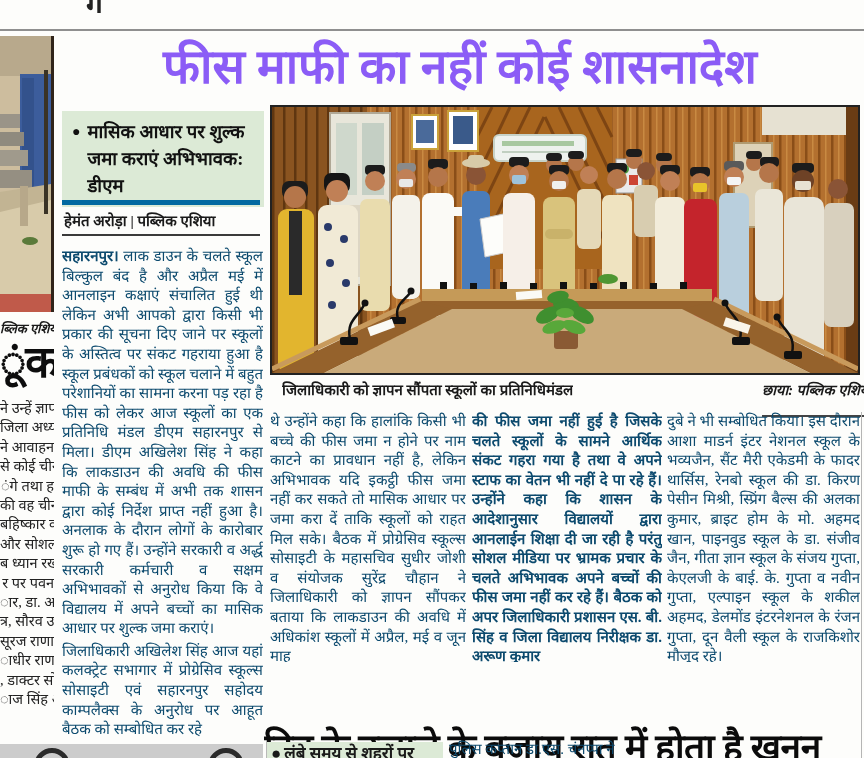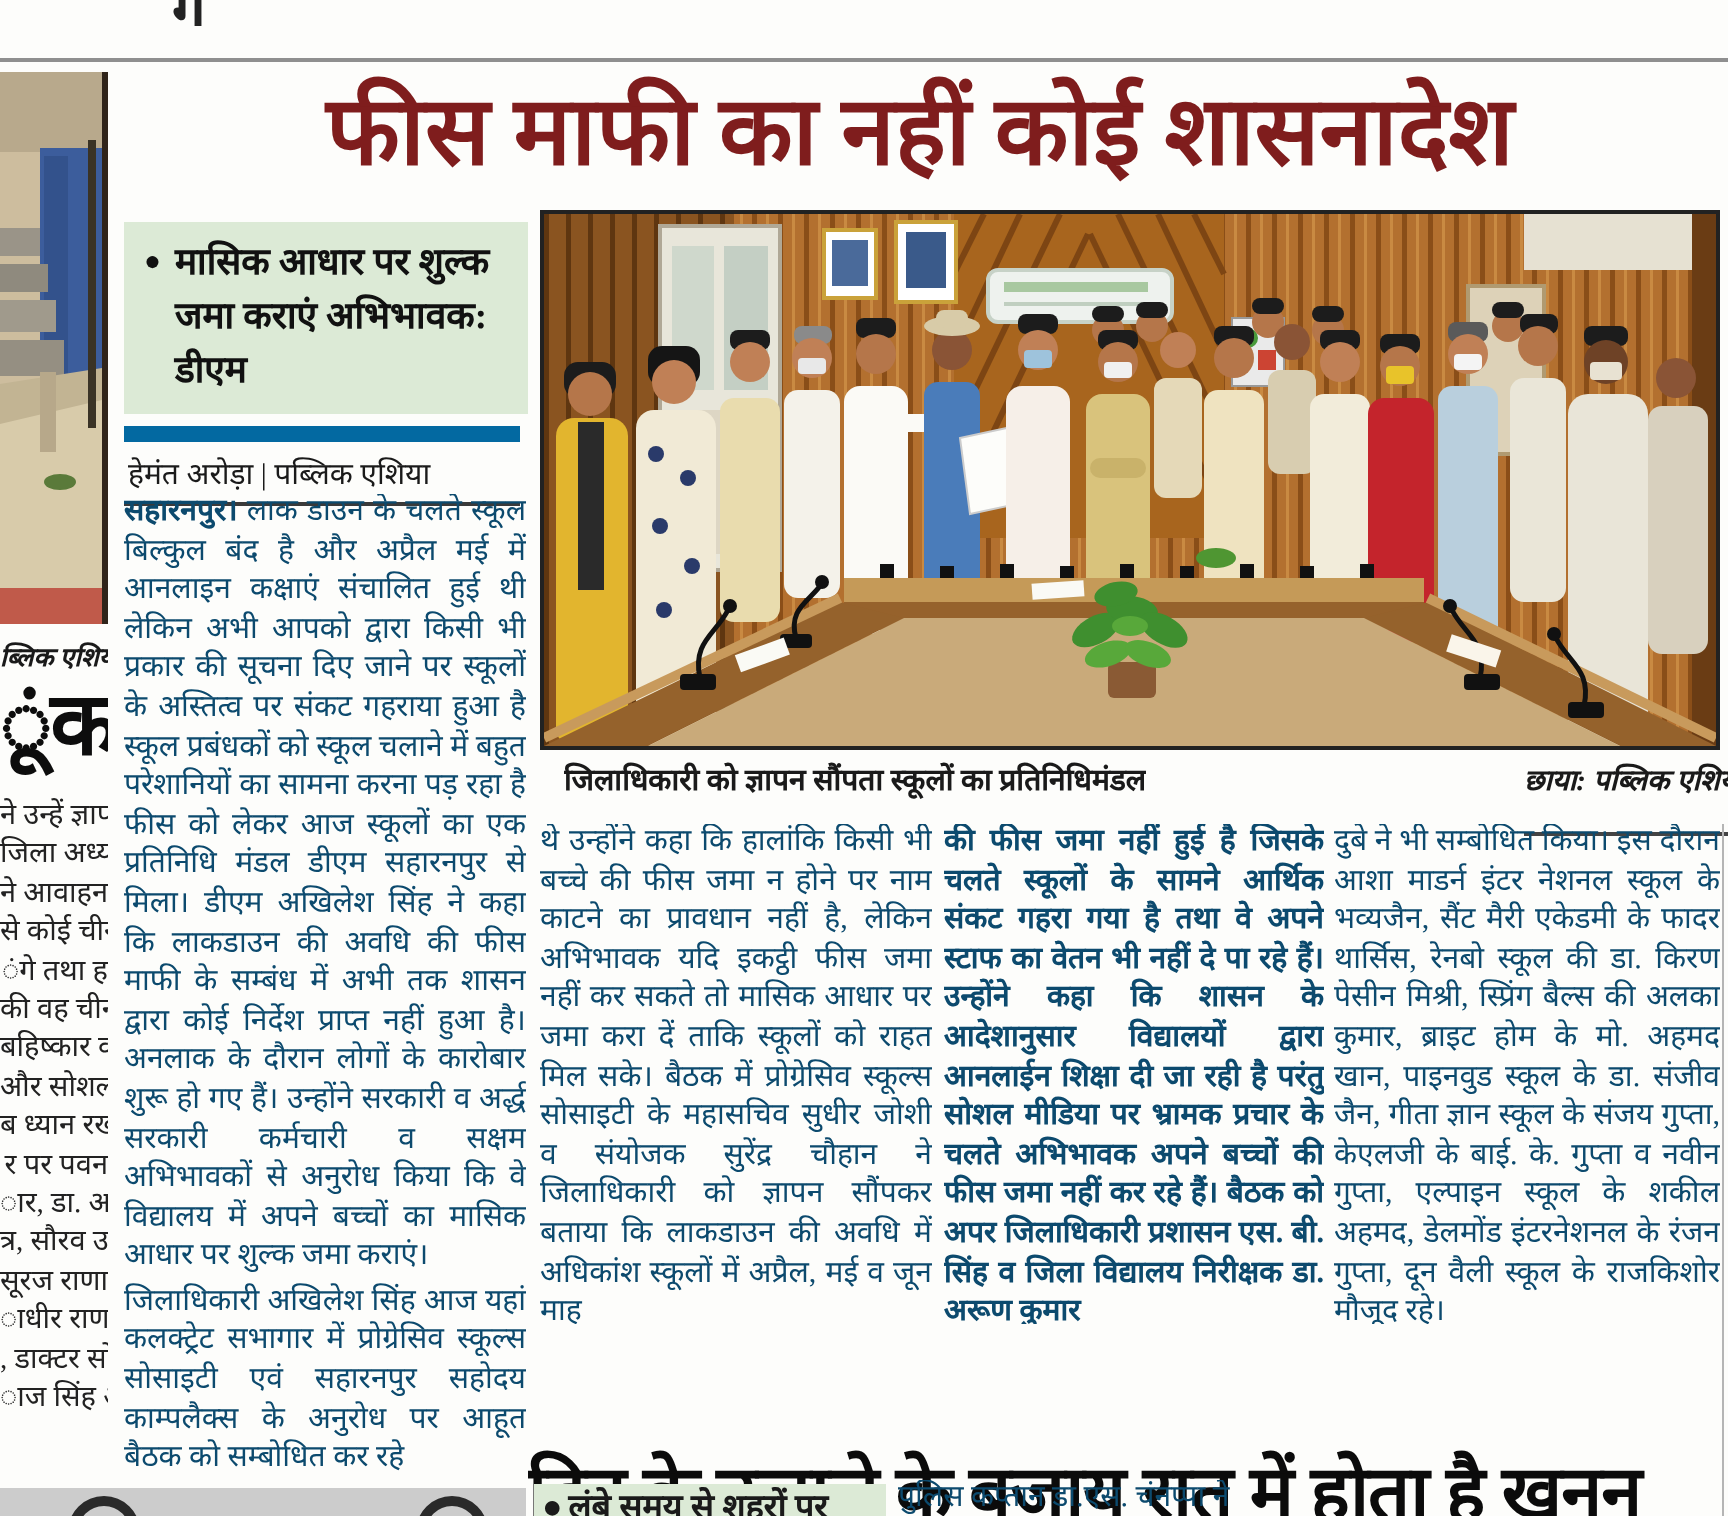--- a/index.html
+++ b/index.html
@@ -13,28 +13,28 @@
 
   
   .left-strip{position:absolute;left:0;top:36px;width:54px;height:706px;overflow:hidden;}
   .strip-photo{position:relative;width:51px;height:276px;border-right:3px solid #30241a;overflow:hidden;}
   .strip-caption{font-style:italic;font-weight:bold;font-size:13px;text-align:right;margin-top:7px;white-space:nowrap;overflow:hidden;}
   .strip-headline{font-size:44px;font-weight:bold;text-align:right;line-height:52px;height:56px;overflow:hidden;letter-spacing:-1px;color:#0d0d0d;}
   .strip-lines{margin-top:6px;font-size:14.5px;line-height:19.4px;text-align:right;color:#222;}
   .strip-lines div{white-space:nowrap;overflow:hidden;}
 
   
-  .main-headline{position:absolute;left:60px;top:33px;width:800px;height:70px;font-size:48px;font-weight:bold;line-height:68px;text-align:center;color:#7f1d1d;white-space:nowrap;overflow:hidden;}
+  .main-headline{position:absolute;left:60px;top:33px;width:800px;height:70px;font-size:48px;font-weight:bold;line-height:68px;text-align:center;color:#8b5cf6;white-space:nowrap;overflow:hidden;}
 
   
   .summary-box{position:absolute;left:62px;top:111px;width:186px;height:82px;background:#dcead6;padding:8px 6px 6px 10px;display:flex;gap:7px;overflow:hidden;}
   .summary-bullet{font-size:14px;line-height:26px;color:#111;}
   .summary-text{font-weight:bold;font-size:18.5px;line-height:27px;color:#111;}
 
-  .byline{position:absolute;left:62px;top:213px;width:196px;font-weight:normal;font-size:15px;padding:5px 0 4px 2px;border-top:8px solid #0369a1;border-bottom:2px solid #3a3a3a;white-space:nowrap;overflow:hidden;}
+  .byline{position:absolute;left:62px;top:200px;width:196px;font-weight:bold;font-size:15px;padding:5px 0 4px 2px;border-top:5px solid #0369a1;border-bottom:2px solid #3a3a3a;white-space:nowrap;overflow:hidden;}
 
   
   .bodytext{font-size:15px;line-height:19.6px;text-align:justify;color:#0c4a6e;}
   .col1{position:absolute;left:62px;top:247px;width:201px;height:494px;overflow:hidden;}
   .col1 p{margin:0 0 3px 0;}
   .lead{font-weight:bold;}
   .col2{position:absolute;left:270px;top:412px;width:196px;height:250px;overflow:hidden;}
   .col3{position:absolute;left:472px;top:412px;width:190px;height:250px;overflow:hidden;font-weight:bold;}
   .col4{position:absolute;left:667px;top:412px;width:193px;height:250px;overflow:hidden;}
 

